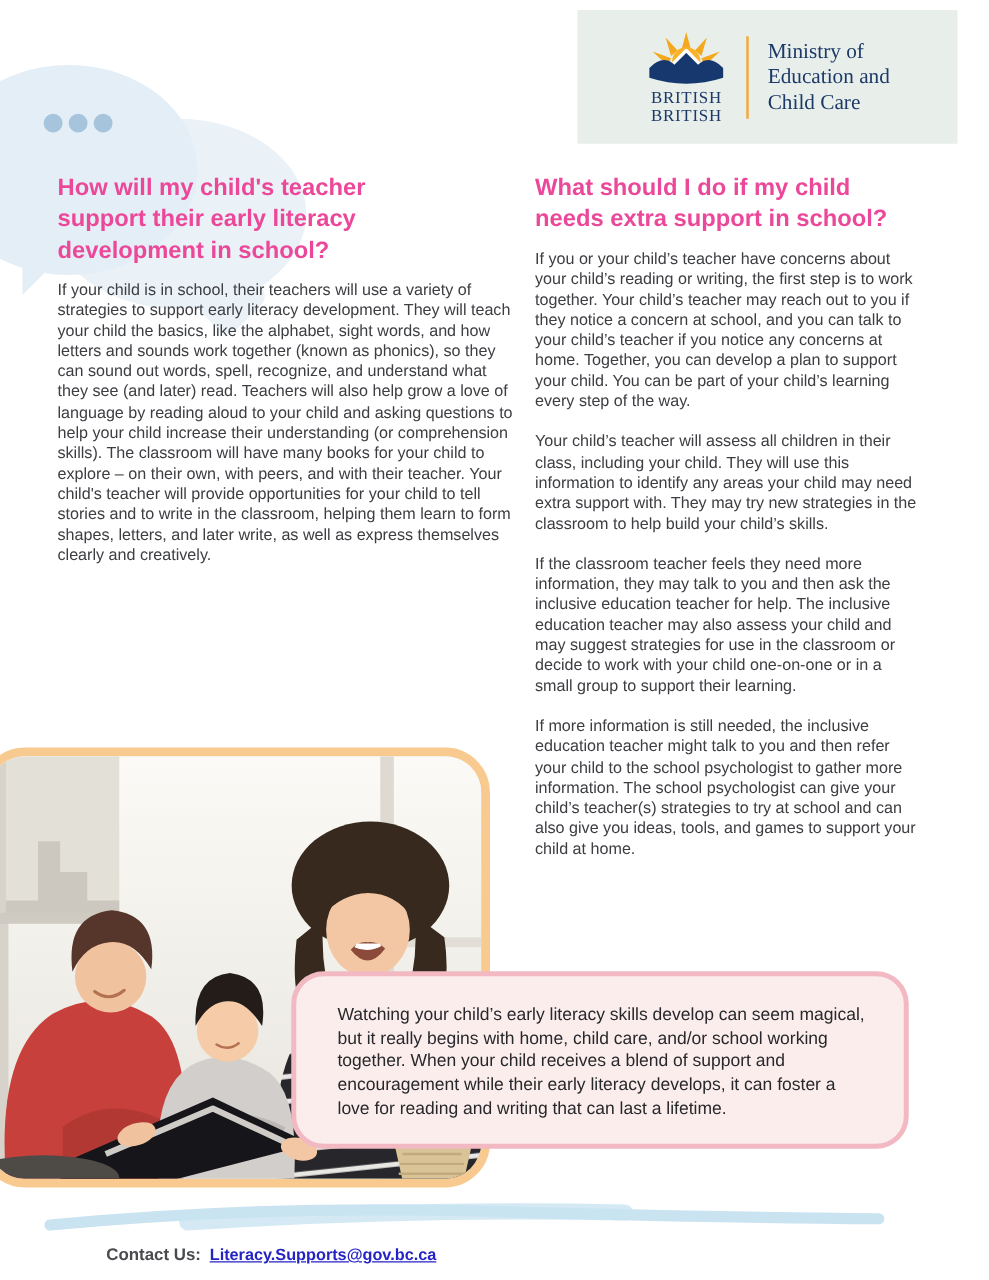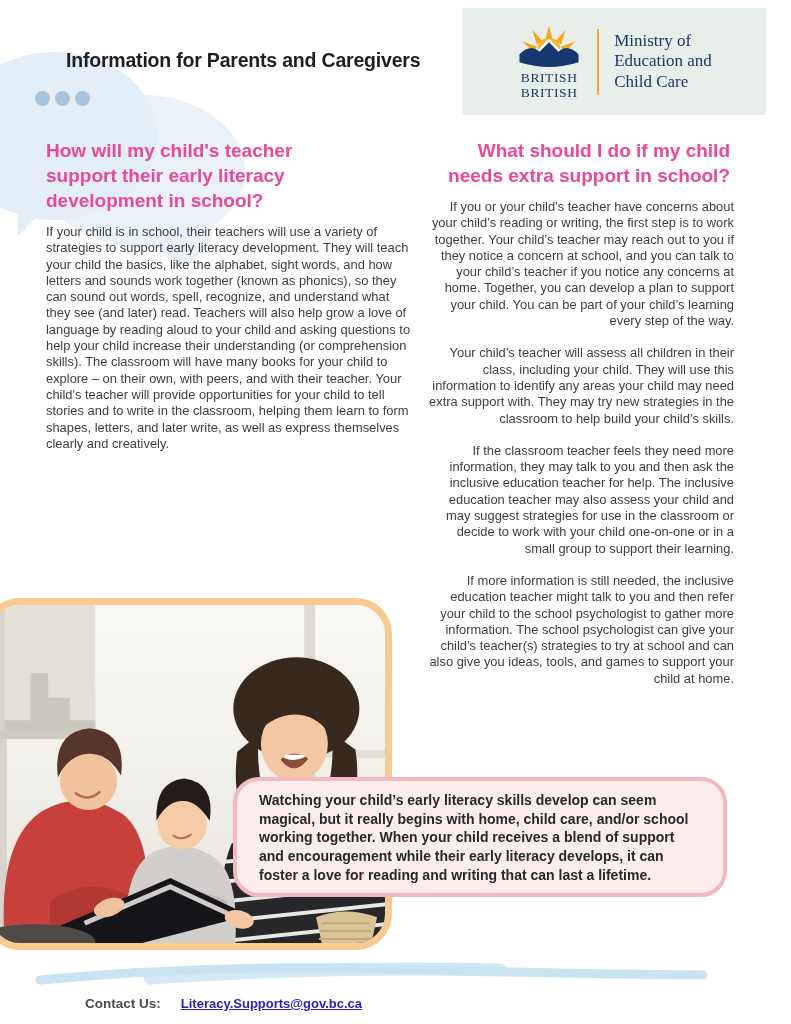--- a/index.html
+++ b/index.html
@@ -20,53 +20,52 @@
   .logo-box{position:absolute;left:462px;top:8px;width:304px;height:107px;background:#E8EFEA;
             display:flex;align-items:center;justify-content:center;gap:15px;z-index:2;}
   .bc-logo{display:flex;flex-direction:column;align-items:center;}
   .bc-name{font-family:"Liberation Serif",serif;color:#1C3968;font-size:13.5px;line-height:15px;letter-spacing:0.6px;text-align:left;}
   .gold-divider{width:2px;height:66px;background:#F2A93B;}
   .ministry{font-family:"Liberation Serif",serif;color:#1C3968;font-size:17px;line-height:20.5px;}
 
   
   .col{position:absolute;z-index:2;}
   .col-left{left:46px;top:138px;width:368px;}
-  .col-right{left:428px;top:138px;width:306px;text-align:right;}
+  .col-right{left:428px;top:138px;width:306px;}
   .heading{font-size:19px;line-height:25px;font-weight:700;color:#ec4899;margin:0 0 11px 0;max-width:302px;}
   .body-p{font-size:12.9px;line-height:16.3px;color:#3D3E42;margin:0 0 16px 0;}
 
   
   .photo{position:absolute;left:-16px;top:598px;width:408px;height:352px;box-sizing:border-box;
          border:7px solid #F9CA90;border-radius:36px;overflow:hidden;background:#efece6;z-index:3;}
   .photo svg{display:block;width:100%;height:100%;}
 
   
   .callout{position:absolute;left:233px;top:777px;width:494px;box-sizing:border-box;z-index:5;
            background:#FCEDED;border:4px solid #F2B9C3;border-radius:26px;padding:10px 20px 8px 22px;}
-  .callout p{font-size:14px;line-height:18.7px;font-weight:700;color:#27282B;margin:0;}
+  .callout p{font-size:14px;line-height:18.7px;font-weight:400;color:#27282B;margin:11px;}
 
   
   .wave{position:absolute;left:30px;top:956px;z-index:1;}
   .contact{position:absolute;left:85px;top:996px;z-index:2;font-size:13.5px;font-weight:700;color:#4A4B4E;}
-  .contact a{color:#2423C4;font-size:13px;margin-left:20px;text-decoration:underline;font-weight:700;}
+  .contact a{color:#2423C4;font-size:13px;margin-left:7px;text-decoration:underline;font-weight:700;}
 </style>
 </head>
 <body>
 
 <div class="page">
 
   <div class="bubble2"></div>
   <div class="bubble1"></div>
   <div class="dots">
     <div class="dot"></div>
     <div class="dot"></div>
     <div class="dot"></div>
   </div>
 
-  <div class="doc-title">Information for Parents and Caregivers</div>
 
   <div class="logo-box">
     <div class="bc-logo">
       <svg width="66" height="47" viewBox="0 0 76 54">
         <g fill="#F4A81D">
           <path d="M38 3 L42 18 L34 18 Z"></path>
           <path d="M19 8 L30 20 L24 25 Z"></path>
           <path d="M57 8 L46 20 L52 25 Z"></path>
           <path d="M7 21 L24 27 L21 34 Z"></path>
           <path d="M69 21 L52 27 L55 34 Z"></path>

